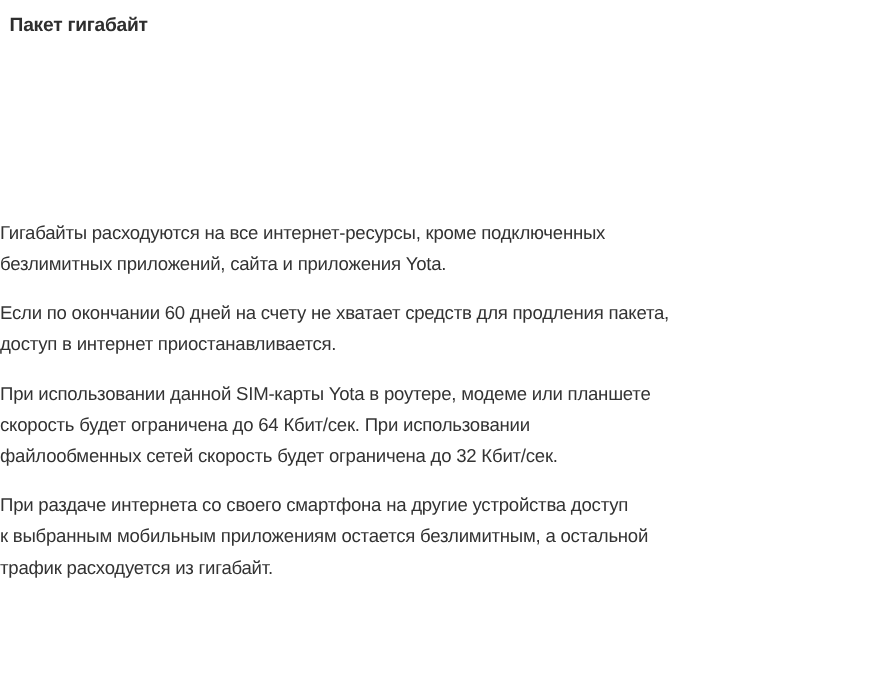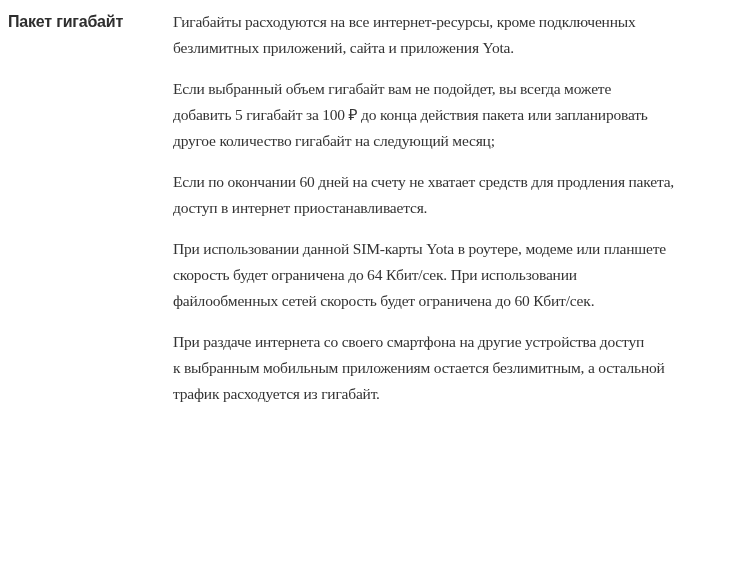--- a/index.html
+++ b/index.html
@@ -12,40 +12,40 @@
     height: 583px;
     overflow: hidden;
     font-family: "Liberation Sans", "DejaVu Sans", sans-serif;
     -webkit-font-smoothing: antialiased;
   }
   .section-row {
     display: flex;
     align-items: flex-start;
     padding-top: 9px;
     box-sizing: border-box;
+    flex-direction: column;
   }
   .col-term {
     width: 173px;
     flex: 0 0 173px;
     padding-left: 8px;
     box-sizing: border-box;
   }
   .term-title {
     margin: 0;
     font-size: 16px;
     font-weight: bold;
     line-height: 26px;
     letter-spacing: -0.2px;
     color: #2e2e2e;
   }
   .col-desc {
     flex: 1 1 auto;
     padding-right: 12px;
     box-sizing: border-box;
-    font-family: Liberation Serif, serif;
   }
   .col-desc p {
     margin: 0 0 15px 0;
     font-size: 15.5px;
     line-height: 26px;
     letter-spacing: -0.2px;
     color: #333333;
     white-space: pre-line;
   }
   .col-desc p:last-child {
@@ -58,25 +58,22 @@
 </head>
 <body>
 
 <div class="section-row">
   <div class="col-term">
     <h3 class="term-title">Пакет гигабайт</h3>
   </div>
   <div class="col-desc">
     <p>Гигабайты расходуются на все интернет-ресурсы, кроме подключенных
 безлимитных приложений, сайта и приложения Yota.</p>
-    <p>Если выбранный объем гигабайт вам не подойдет, вы всегда можете
-добавить 5 гигабайт за 100 ₽ до конца действия пакета или запланировать
-другое количество гигабайт на следующий месяц;</p>
     <p>Если по окончании 60 дней на счету не хватает средств для продления пакета,
 доступ в интернет приостанавливается.</p>
     <p>При использовании данной SIM-карты Yota в роутере, модеме или планшете
 скорость будет ограничена до 64 Кбит/сек. При использовании
-файлообменных сетей скорость будет ограничена до 60 Кбит/сек.</p>
+файлообменных сетей скорость будет ограничена до 32 Кбит/сек.</p>
     <p>При раздаче интернета со своего смартфона на другие устройства доступ
 к выбранным мобильным приложениям остается безлимитным, а остальной
 трафик расходуется из гигабайт.</p>
   </div>
 </div>
 
 </body></html>

